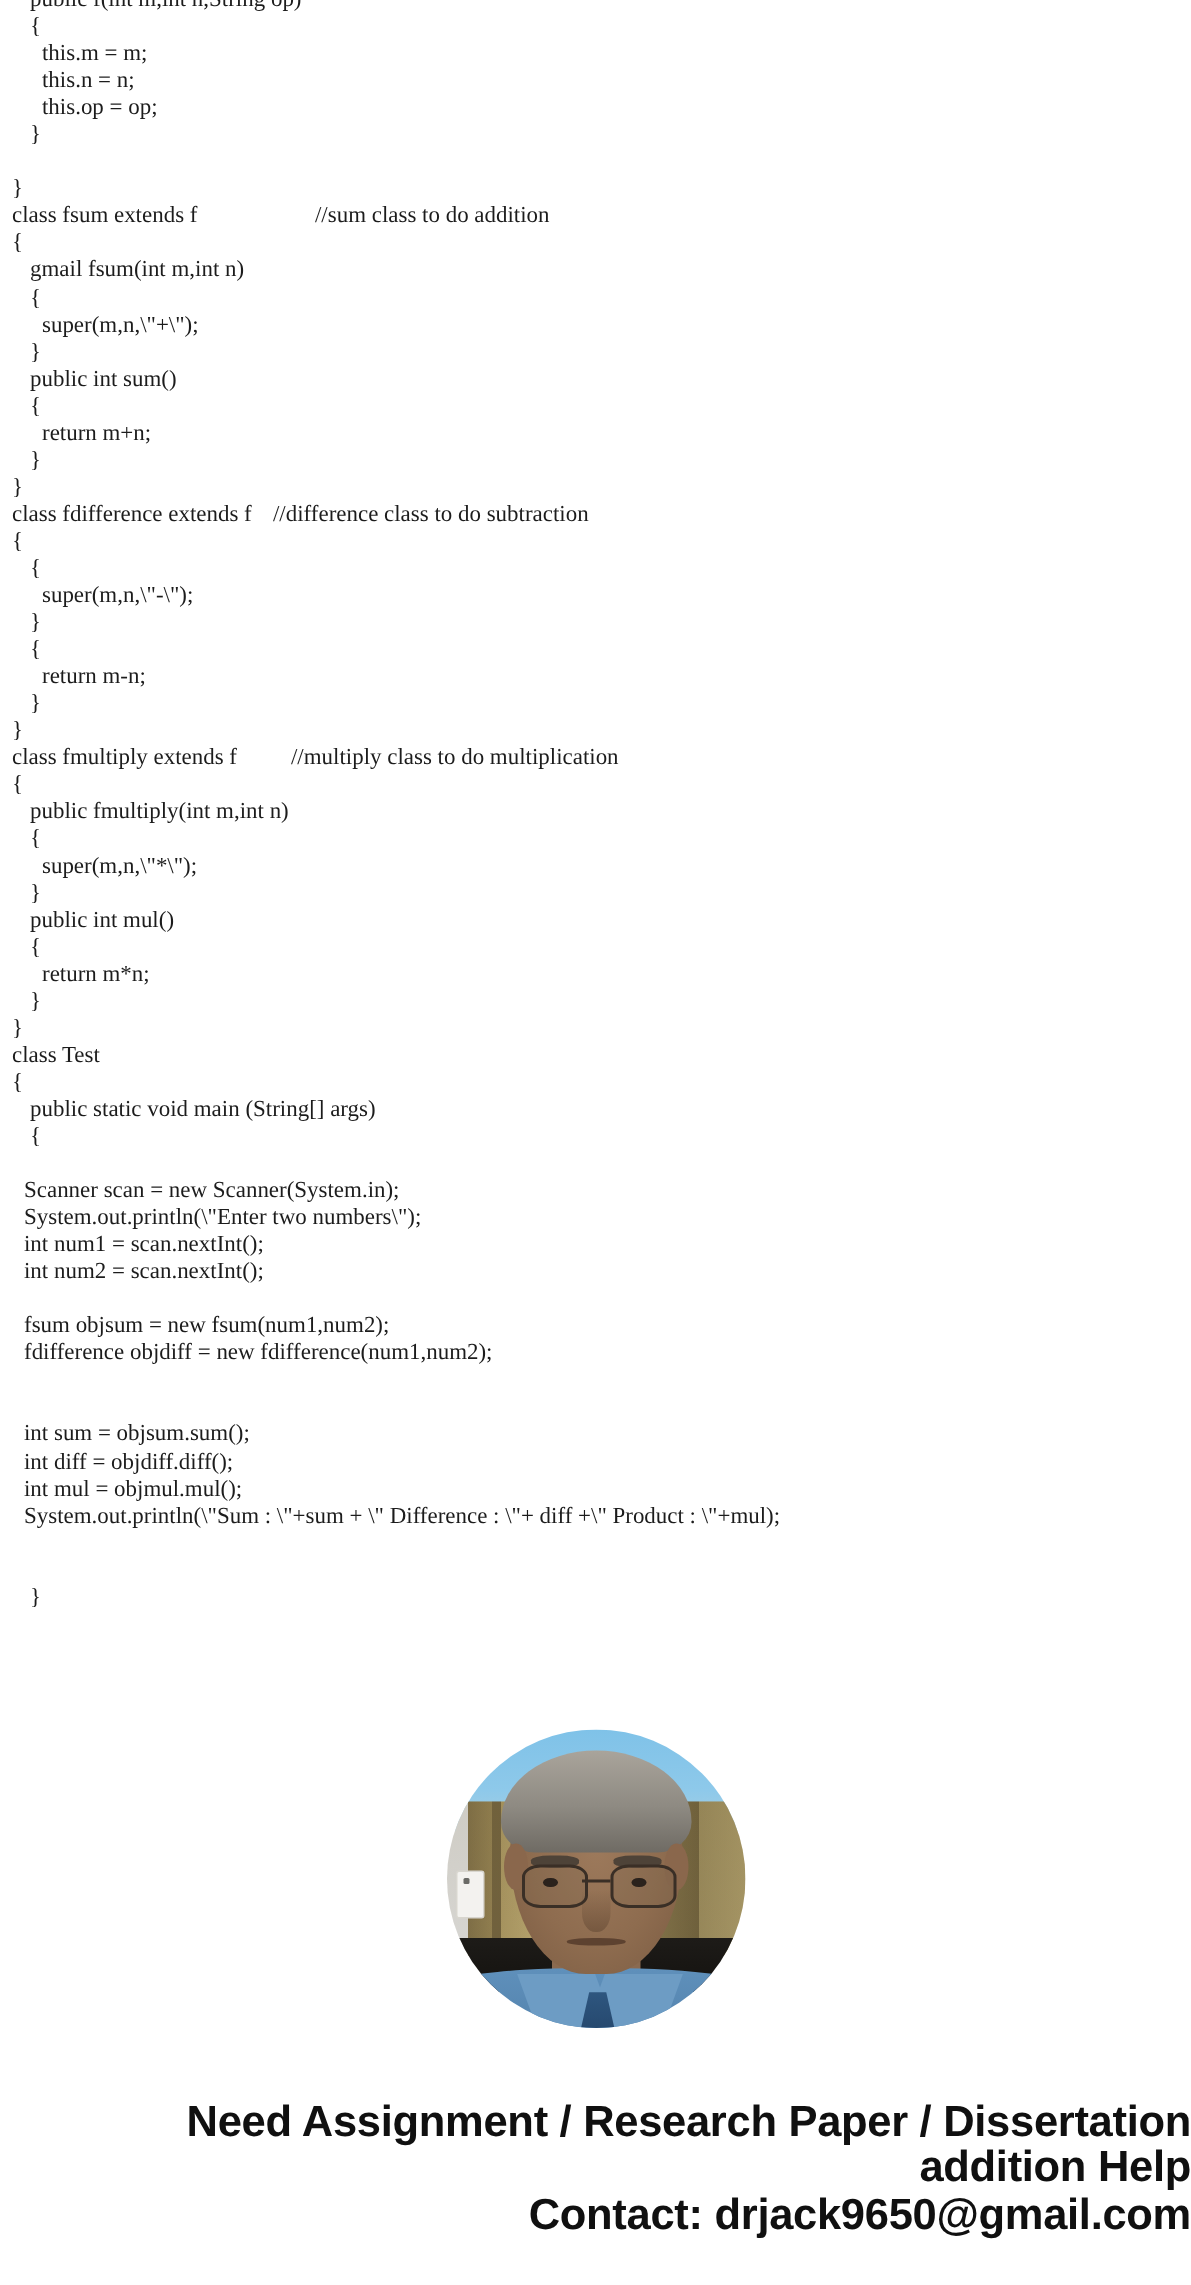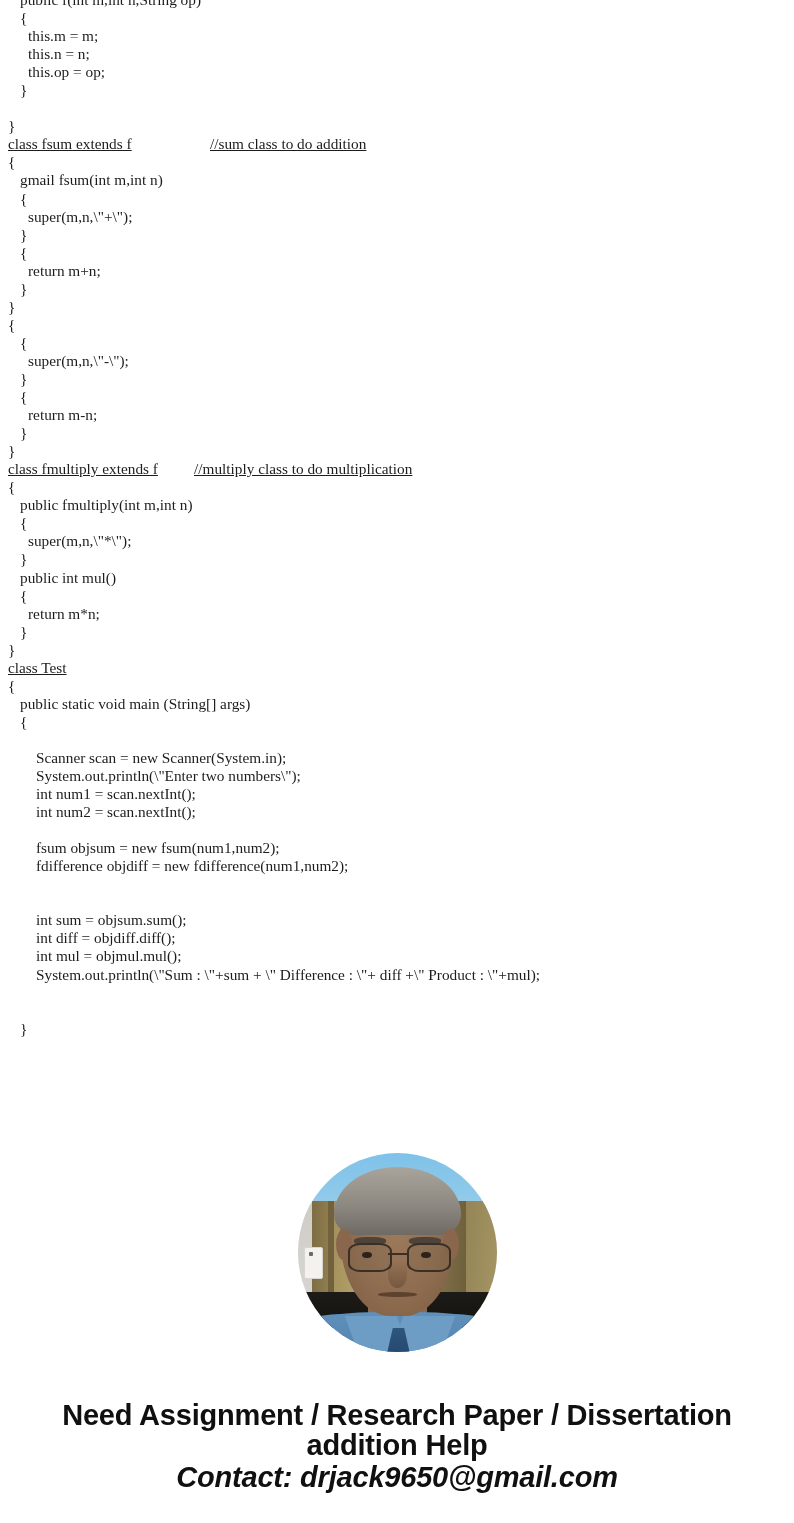--- a/index.html
+++ b/index.html
@@ -40,24 +40,24 @@
     display: inline-block;
   }
   .code-line.blank {
     height: 18.05px;
   }
 
   
   .i0 { padding-left: 8px;  }
   .i1 { padding-left: 20px; }
   .i2 { padding-left: 28px; }
-  .i3 { padding-left: 36px; }
-
-  
-  .with-comment { display: flex; text-decoration: underline; }
+  .i3 { padding-left: 16px; }
+
+  
+  .with-comment { display: flex; }
   .with-comment .codetext { display: inline-block; }
   .cmt-col-1 .codetext { min-width: 202px; }
   .cmt-col-2 .codetext { min-width: 174px; }
   .cmt-col-3 .codetext { min-width: 186px; }
   .cmt-col-4 .codetext { min-width: 199px; }
 
   
   #avatar-wrap {
     position: absolute;
     left: 298px;
@@ -181,57 +181,58 @@
     position: absolute; left: 40%; top: 70%; width: 20%; height: 2.4%;
     background: #5d4230; border-radius: 45%;
   }
 
   
   #footer {
     position: absolute;
     left: 0;
     top: 1400px;
     width: 794px;
-    text-align: center;
+    text-align: right;
     font-family: "Liberation Sans", "DejaVu Sans", sans-serif;
     font-weight: bold;
     color: #101010;
   }
   #footer .fline {
     font-size: 29px;
     line-height: 30px;
     letter-spacing: -0.2px;
   }
   #footer .fline.contact {
     margin-top: 2px;
-    font-style: italic;
   }
 </style>
 </head>
 <body>
 
 <div id="code-block">
     <div class="code-line i1">public f(int m,int n,String op)</div>
     <div class="code-line i1">{</div>
     <div class="code-line i2">this.m = m;</div>
     <div class="code-line i2">this.n = n;</div>
     <div class="code-line i2">this.op = op;</div>
     <div class="code-line i1">}</div>
     <div class="code-line i0 blank"></div>
     <div class="code-line i0">}</div>
     <div class="code-line i0 with-comment cmt-col-1"><span class="codetext">class fsum extends f</span><span class="cmt">//sum class to do addition</span></div>
     <div class="code-line i0">{</div>
     <div class="code-line i1">gmail fsum(int m,int n)</div>
     <div class="code-line i1">{</div>
     <div class="code-line i2">super(m,n,\"+\");</div>
     <div class="code-line i1">}</div>
+    <div class="code-line i1">public int sum()</div>
     <div class="code-line i1">{</div>
     <div class="code-line i2">return m+n;</div>
     <div class="code-line i1">}</div>
     <div class="code-line i0">}</div>
+    <div class="code-line i0 with-comment cmt-col-2"><span class="codetext">class fdifference extends f</span><span class="cmt">//difference class to do subtraction</span></div>
     <div class="code-line i0">{</div>
     <div class="code-line i1">{</div>
     <div class="code-line i2">super(m,n,\"-\");</div>
     <div class="code-line i1">}</div>
     <div class="code-line i1">{</div>
     <div class="code-line i2">return m-n;</div>
     <div class="code-line i1">}</div>
     <div class="code-line i0">}</div>
     <div class="code-line i0 with-comment cmt-col-3"><span class="codetext">class fmultiply extends f</span><span class="cmt">//multiply class to do multiplication</span></div>
     <div class="code-line i0">{</div>

